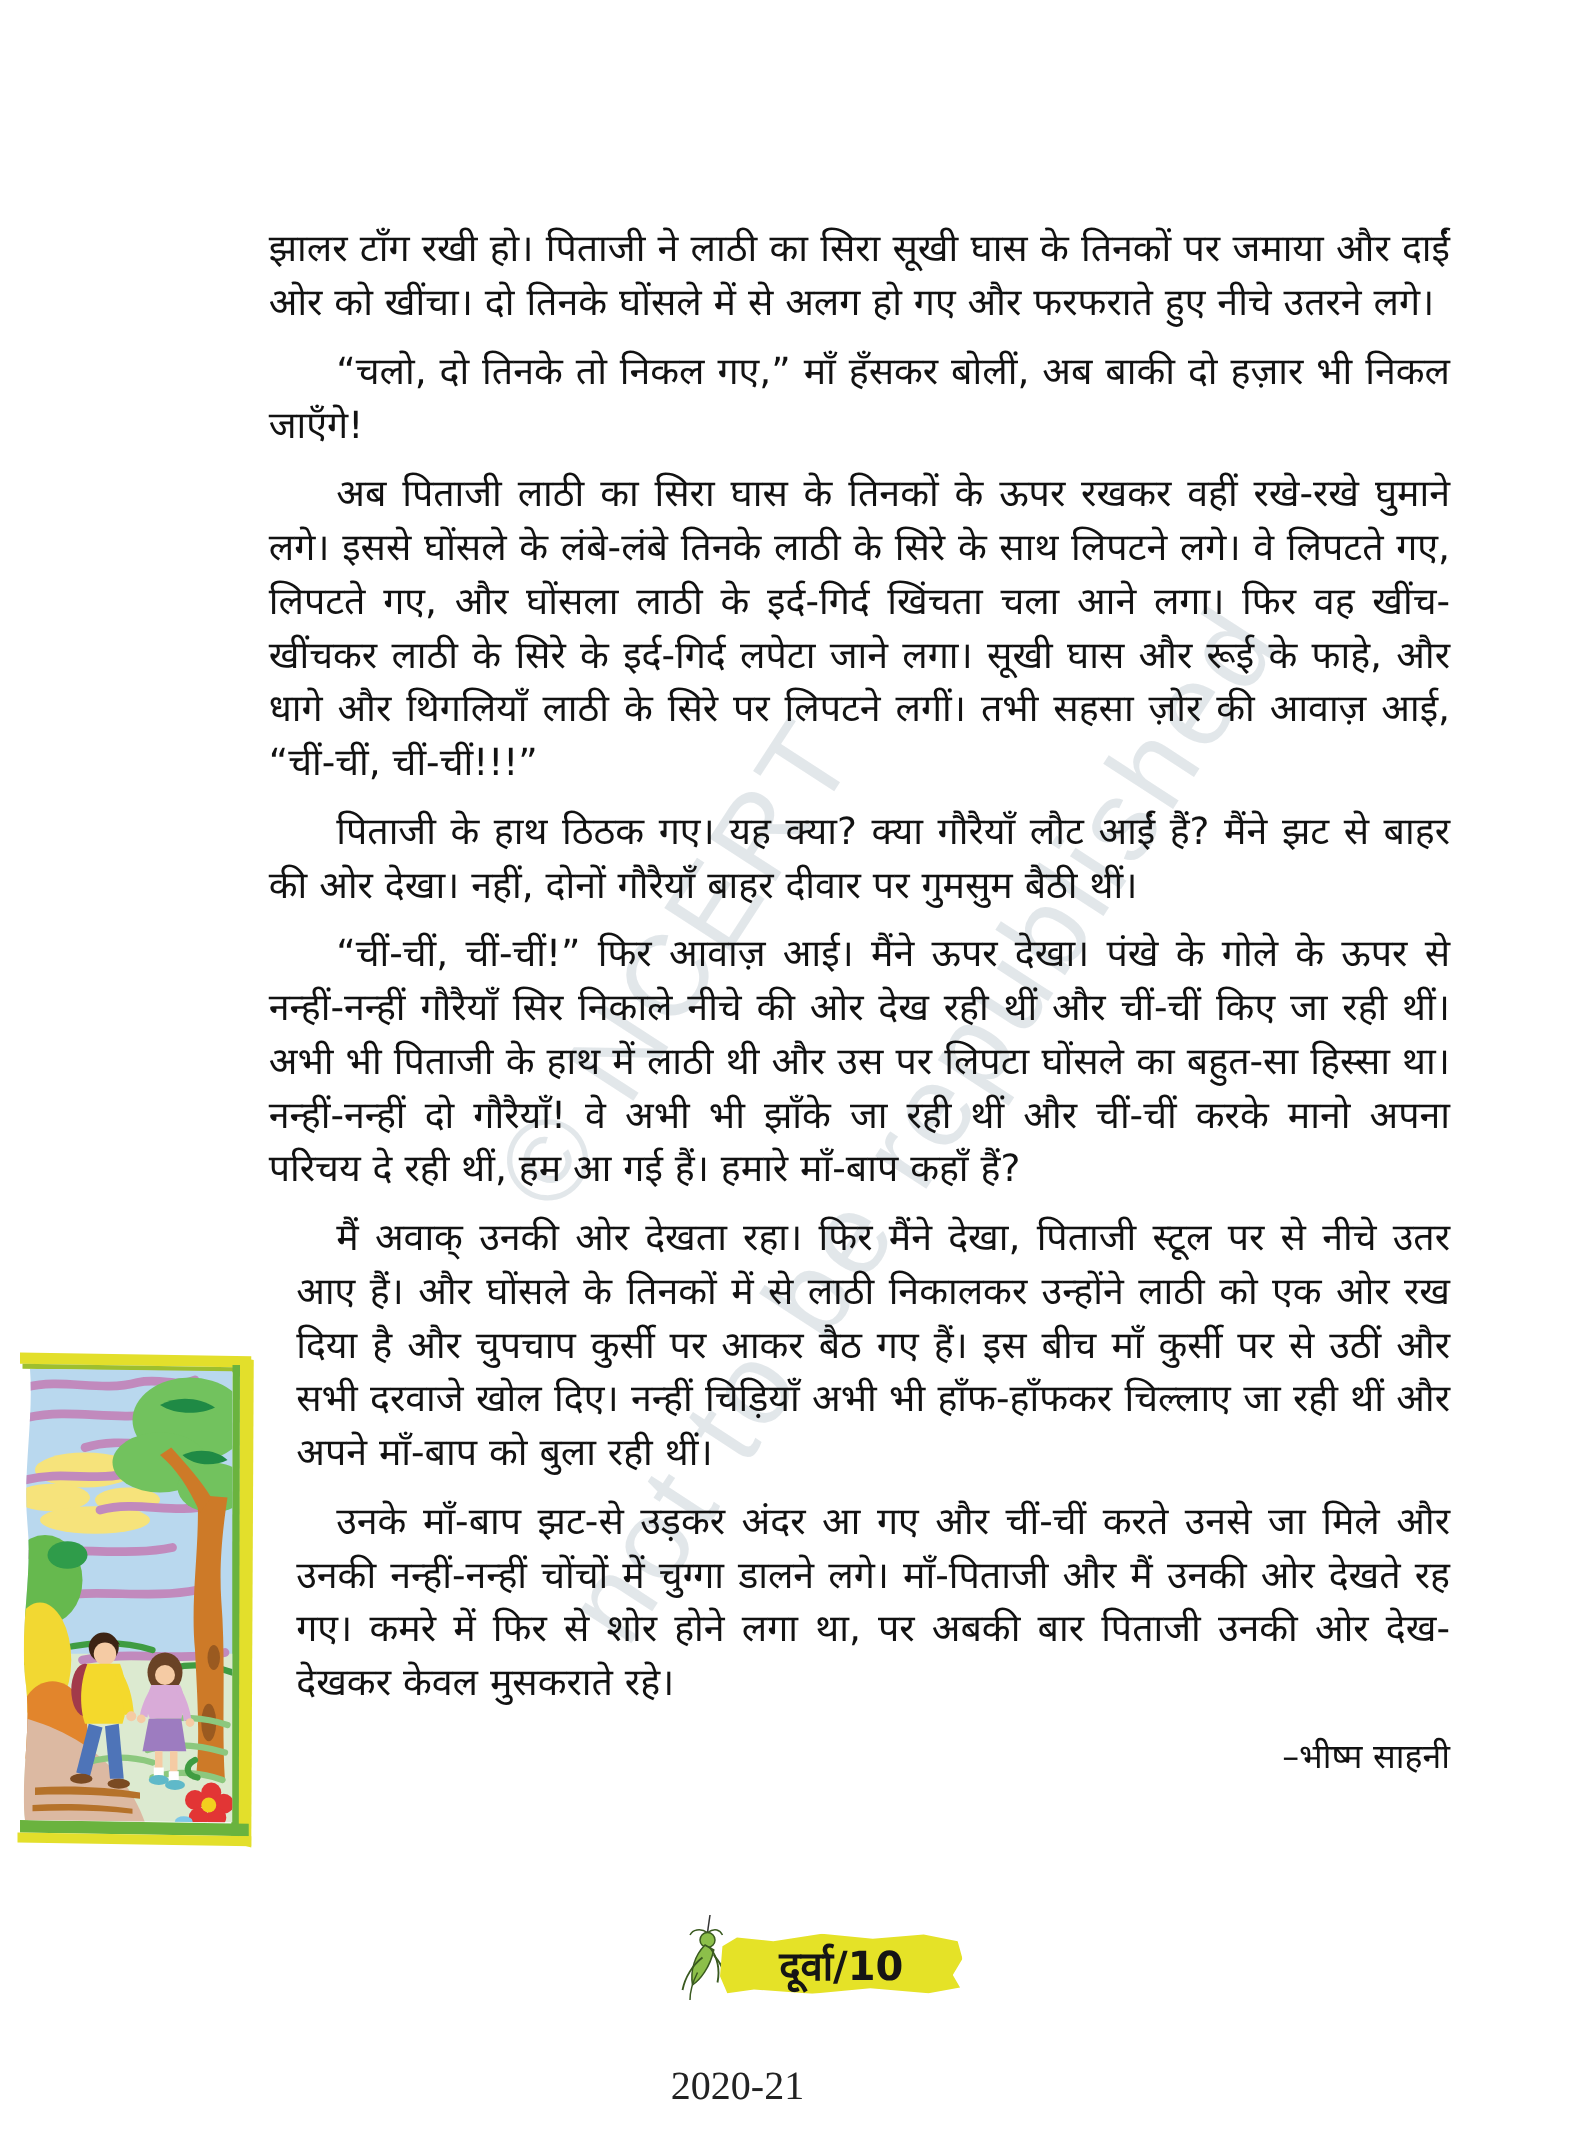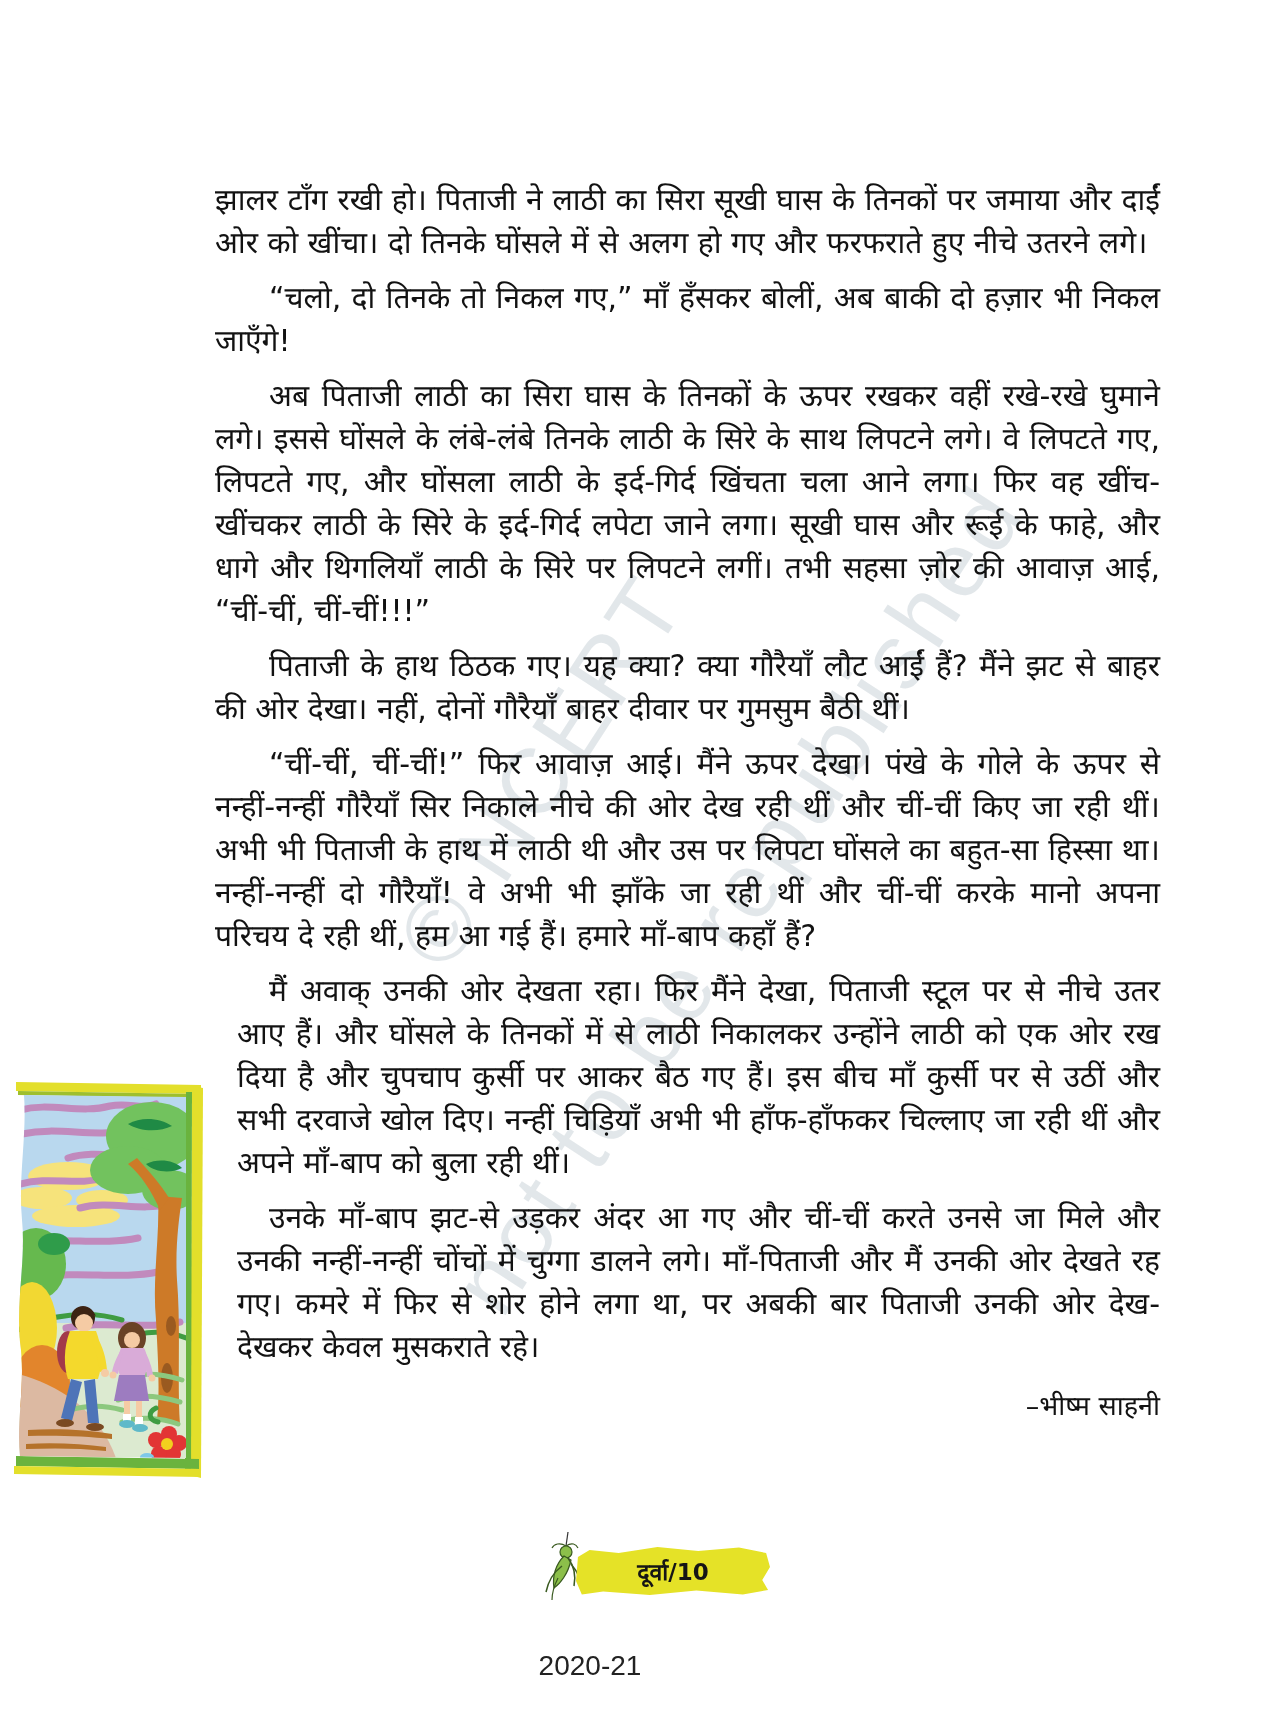--- a/index.html
+++ b/index.html
@@ -60,36 +60,36 @@
   .footer-badge{
     position:absolute;
     left:576px; top:1546px;
     width:194px; height:50px;
     background:#e5e227;
     clip-path:polygon(1% 22%, 7% 8%, 22% 14%, 42% 2%, 63% 10%, 84% 3%, 98% 14%, 100% 42%, 96% 68%, 99% 88%, 86% 97%, 62% 89%, 38% 98%, 14% 91%, 3% 97%, 0% 70%);
     display:flex;
     align-items:center;
     justify-content:center;
     font-weight:bold;
-    font-size:23px;
+    font-size:32px;
     color:#151515;
   }
   .grasshopper{
     position:absolute;
     left:538px; top:1532px;
     width:52px; height:70px;
   }
   .year{
     position:absolute;
     left:0; top:1650px;
     width:1180px;
     text-align:center;
-    font-size:28px;
+    font-size:32px;
     color:#222;
-    font-family:Liberation Sans, sans-serif;
+    font-family:Liberation Serif, serif;
   }
 </style>
 </head>
 <body>
 
 <div class="page">
 
   <div class="watermark">
     <div>© NCERT</div>
     <div>not to be republished</div>

